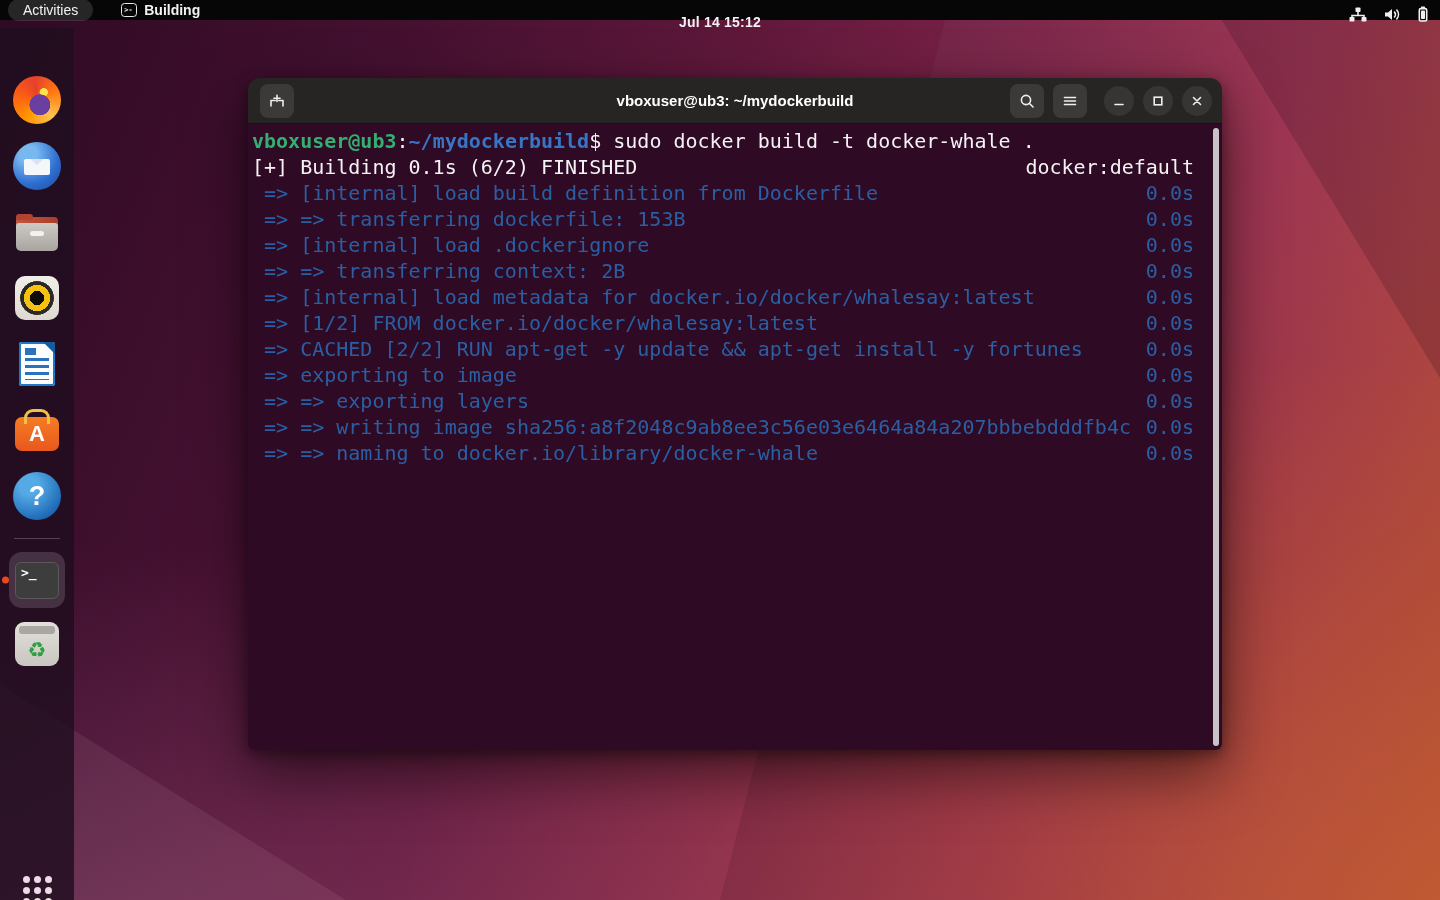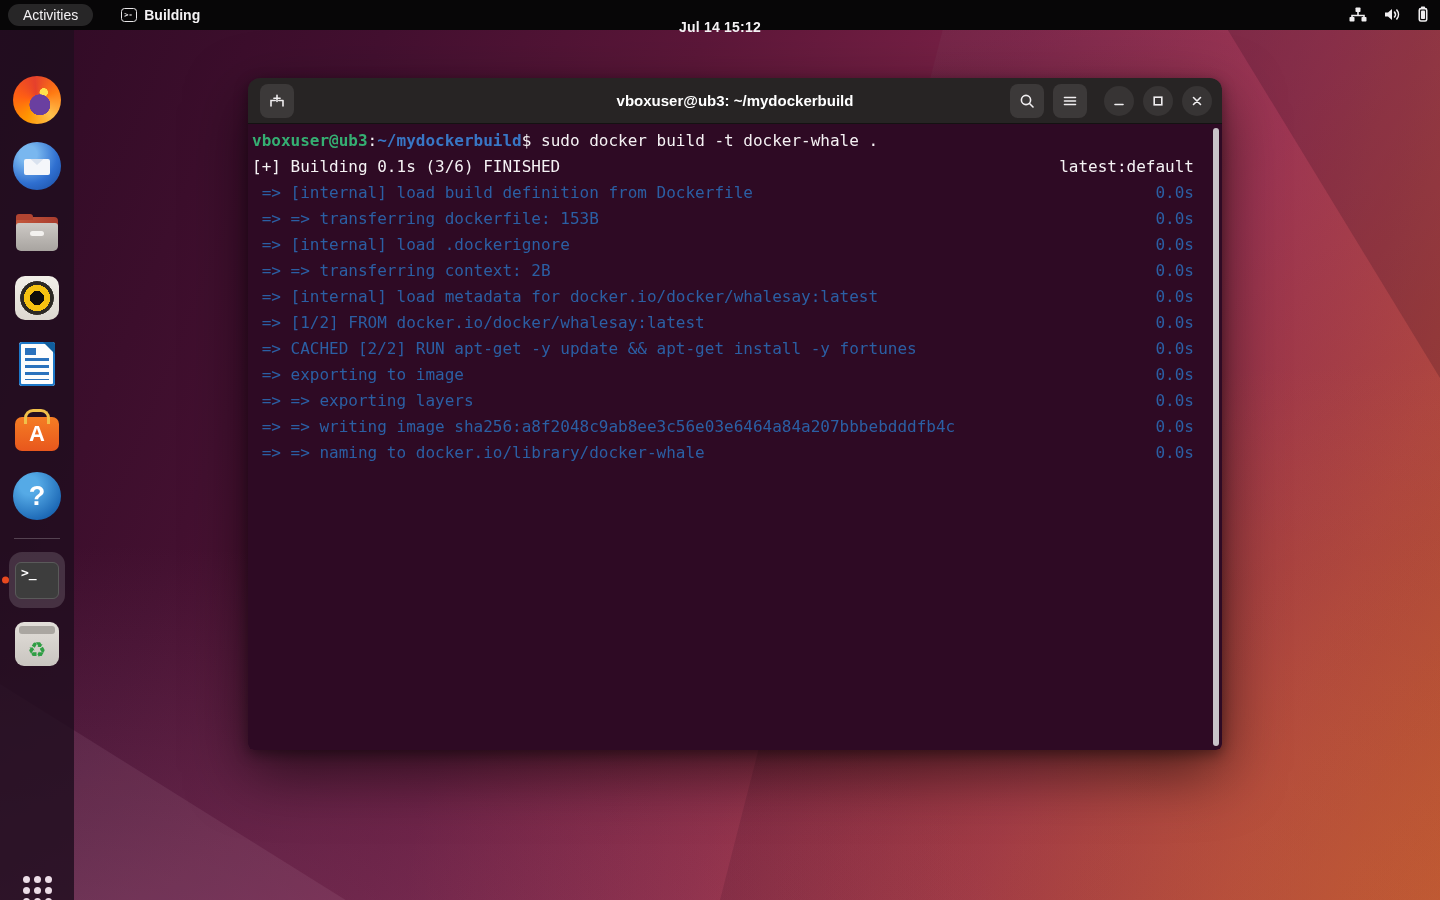--- a/index.html
+++ b/index.html
@@ -15,21 +15,21 @@
   }
   .facet { position:absolute; inset:0; pointer-events:none; }
   .facet.f1 { clip-path:polygon(66% 0,100% 0,100% 100%,50% 100%);
     background:linear-gradient(168deg, rgba(255,255,255,.05) 0%, rgba(40,5,25,.14) 70%); }
   .facet.f2 { clip-path:polygon(0 76%, 24% 100%, 0 100%);
     background:rgba(255,214,226,.08); }
   .facet.f3 { clip-path:polygon(84% 0,100% 0,100% 42%);
     background:rgba(30,4,20,.18); }
 
   
-  .topbar { position:absolute; left:0; top:0; width:1440px; height:30px;
+  .topbar { position:absolute; left:0; top:0; width:1440px; height:20px;
     background:#070607; display:flex; align-items:center; color:#f3f1f3;
     font-size:14px; z-index:50; }
   .activities { margin-left:8px; padding:3px 15px; border-radius:14px;
     background:rgba(255,255,255,.13); font-weight:400; cursor:pointer; }
   .tb-app { display:flex; align-items:center; gap:7px; margin-left:28px; font-weight:700; }
   .tb-app-icon { width:16px; height:14px; border:1.4px solid #e9e7e9; border-radius:3.5px;
     display:flex; align-items:center; justify-content:flex-start; padding-left:2px;
     font-family:"DejaVu Sans Mono",monospace; font-size:7px; font-weight:700; line-height:1; }
   .tb-clock { position:absolute; left:50%; transform:translateX(-50%);
     font-weight:700; letter-spacing:.2px;margin-top:24px; }
@@ -130,21 +130,21 @@
     color:#fff; font-weight:700; font-size:15px; white-space:nowrap; }
   .tb-right { position:absolute; right:10px; top:6px; display:flex; align-items:center; gap:9px; }
   .sq-btn { width:34px; height:34px; border-radius:8px; background:#3c3939;
     display:flex; align-items:center; justify-content:center; cursor:pointer; }
   .rd-btn { width:30px; height:30px; border-radius:50%; background:#373434;
     display:flex; align-items:center; justify-content:center; cursor:pointer; }
   .rd-btn.min { margin-left:8px; }
 
   .term-body { flex:1; background:#2e0a24; position:relative;
     font-family:"DejaVu Sans Mono","Liberation Mono",monospace;
-    font-size:16px; line-height:26px; color:var(--white); padding:4px 2px 0 4px; }
+    font-size:20px; line-height:26px; color:var(--white); padding:4px 2px 0 4px; }
   .term-line { display:flex; white-space:pre; padding-right:26px; }
   .seg-left { flex:1 1 auto; overflow:hidden; }
   .seg-right { flex:0 0 auto; }
   .c-green { color:var(--green); font-weight:700; }
   .c-path  { color:var(--path);  font-weight:700; }
   .c-blue  { color:var(--blue); }
   .c-white { color:var(--white); }
   .cursor { display:inline-block; width:11px; height:20px; background:#f6f4f6;
     vertical-align:-4px; }
   .term-scrollbar { position:absolute; right:3px; top:4px; bottom:4px; width:6px;
@@ -285,21 +285,21 @@
       <div class="rd-btn">
         <svg width="14" height="14" viewBox="0 0 14 14">
           <path class="st" d="M3.5 3.5 10.5 10.5M10.5 3.5 3.5 10.5"></path>
         </svg>
       </div>
     </div>
   </div>
   <div class="term-body">
     <div>
         <div class="term-line"><span class="seg-left"><span class="c-green">vboxuser@ub3</span><span class="c-white">:</span><span class="c-path">~/mydockerbuild</span><span class="c-white">$ sudo docker build -t docker-whale .</span></span></div>
-        <div class="term-line"><span class="seg-left"><span class="c-white">[+] Building 0.1s (3/6) FINISHED</span></span><span class="seg-right c-white">latest:default</span></div>
+        <div class="term-line"><span class="seg-left"><span class="c-white">[+] Building 0.1s (6/2) FINISHED</span></span><span class="seg-right c-white">docker:default</span></div>
         <div class="term-line"><span class="seg-left"><span class="c-blue"> =&gt; [internal] load build definition from Dockerfile</span></span><span class="seg-right c-blue">0.0s</span></div>
         <div class="term-line"><span class="seg-left"><span class="c-blue"> =&gt; =&gt; transferring dockerfile: 153B</span></span><span class="seg-right c-blue">0.0s</span></div>
         <div class="term-line"><span class="seg-left"><span class="c-blue"> =&gt; [internal] load .dockerignore</span></span><span class="seg-right c-blue">0.0s</span></div>
         <div class="term-line"><span class="seg-left"><span class="c-blue"> =&gt; =&gt; transferring context: 2B</span></span><span class="seg-right c-blue">0.0s</span></div>
         <div class="term-line"><span class="seg-left"><span class="c-blue"> =&gt; [internal] load metadata for docker.io/docker/whalesay:latest</span></span><span class="seg-right c-blue">0.0s</span></div>
         <div class="term-line"><span class="seg-left"><span class="c-blue"> =&gt; [1/2] FROM docker.io/docker/whalesay:latest</span></span><span class="seg-right c-blue">0.0s</span></div>
         <div class="term-line"><span class="seg-left"><span class="c-blue"> =&gt; CACHED [2/2] RUN apt-get -y update &amp;&amp; apt-get install -y fortunes</span></span><span class="seg-right c-blue">0.0s</span></div>
         <div class="term-line"><span class="seg-left"><span class="c-blue"> =&gt; exporting to image</span></span><span class="seg-right c-blue">0.0s</span></div>
         <div class="term-line"><span class="seg-left"><span class="c-blue"> =&gt; =&gt; exporting layers</span></span><span class="seg-right c-blue">0.0s</span></div>
         <div class="term-line"><span class="seg-left"><span class="c-blue"> =&gt; =&gt; writing image sha256:a8f2048c9ab8ee3c56e03e6464a84a207bbbebdddfb4c</span></span><span class="seg-right c-blue">0.0s</span></div>

